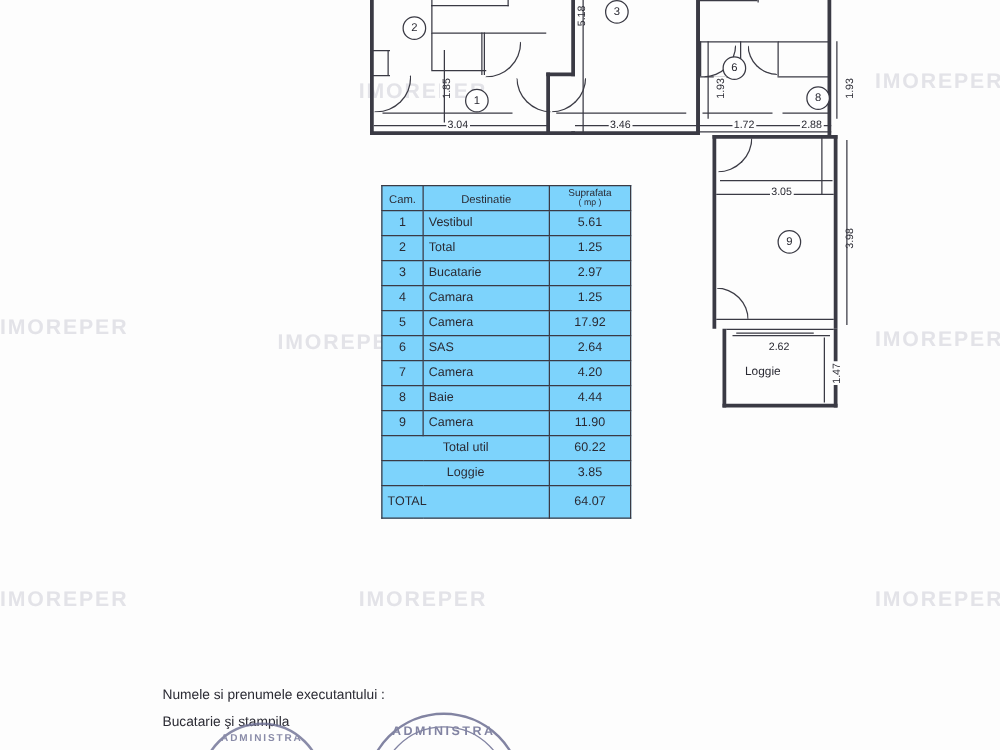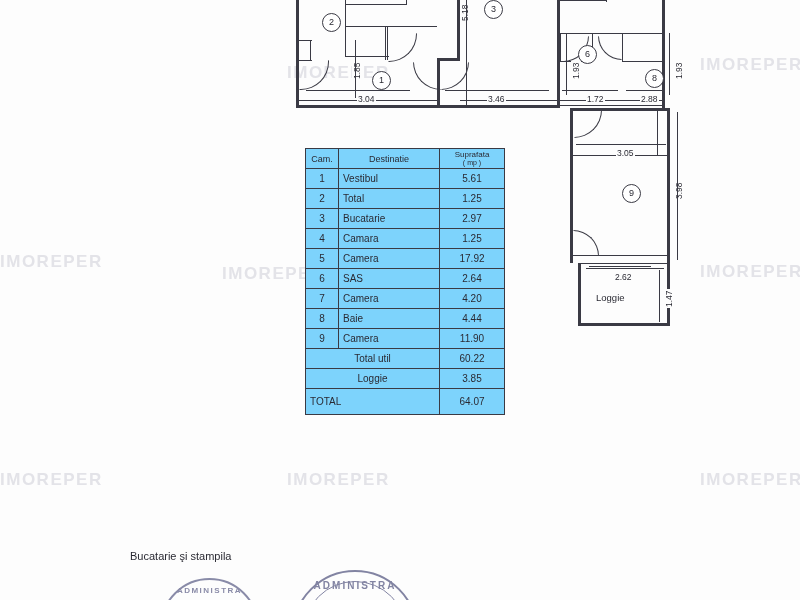--- a/index.html
+++ b/index.html
@@ -366,20 +366,21 @@
         </tr>
         <tr class="grand">
           <td class="total-lbl" colspan="2">TOTAL</td>
           <td class="col-sup">64.07</td>
         </tr>
       </tbody>
     </table>
   </div>
 
   <div class="footer">
+    <div>Numele si prenumele executantului :</div>
     <div>Bucatarie şi stampila</div>
   </div>
 
   <div class="stamp2">
     <div class="stamp2-text">ADMINISTRA</div>
   </div>
 
   <div class="stamp">
     <div class="stamp-inner"></div>
     <div class="stamp-text">ADMINISTRA</div>

